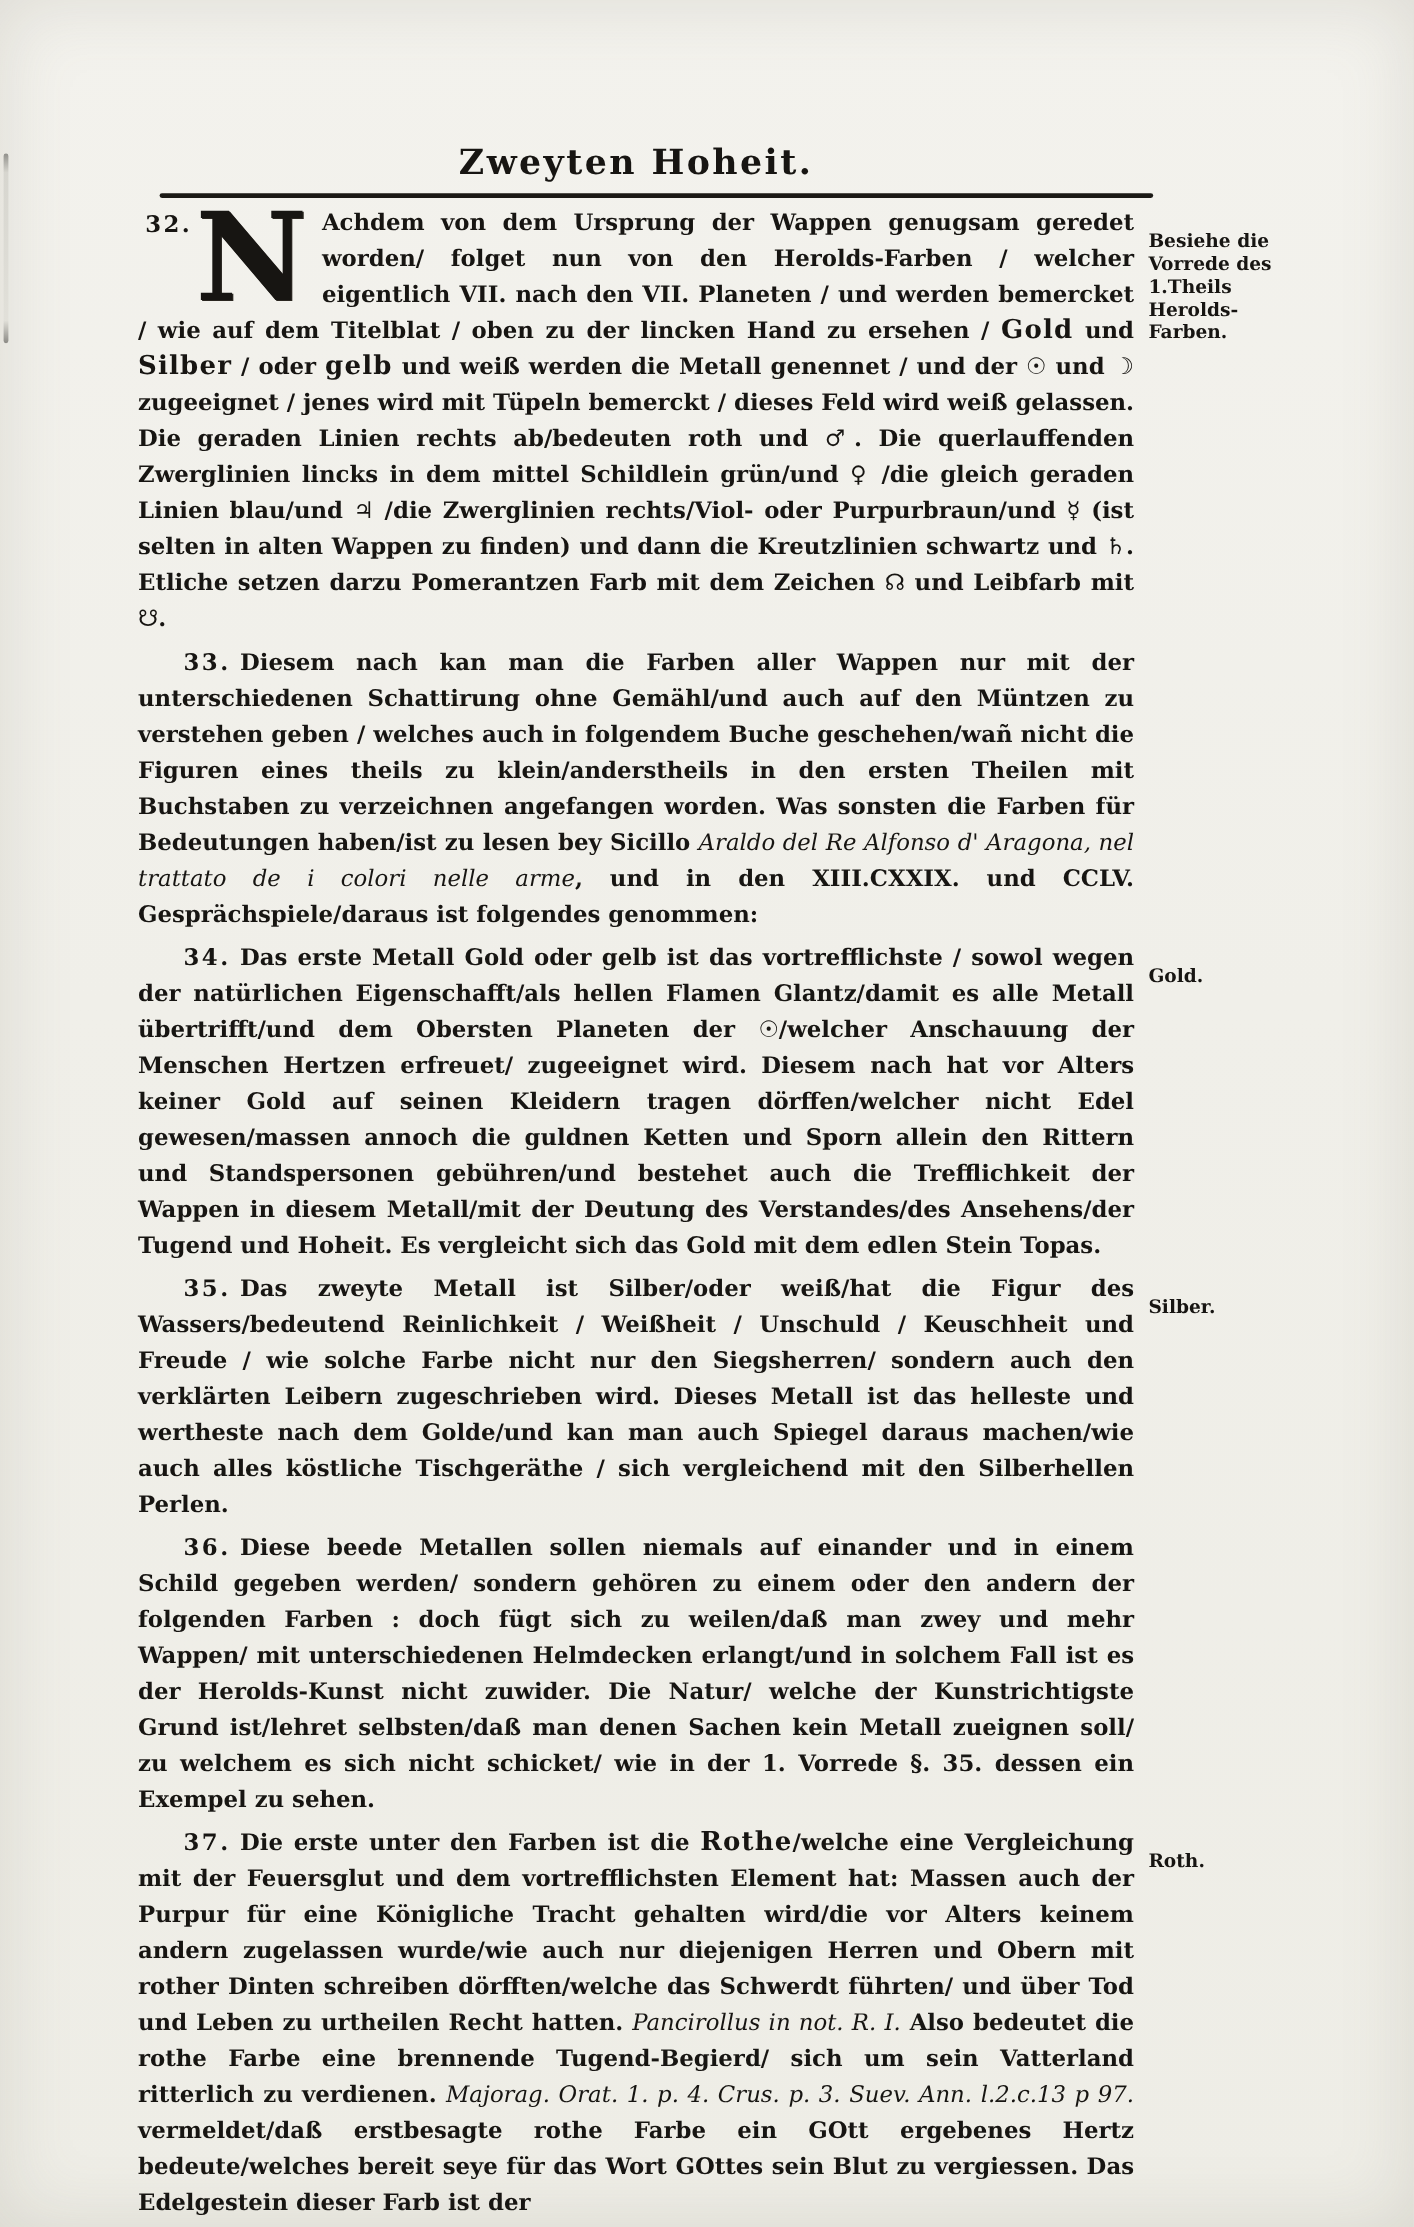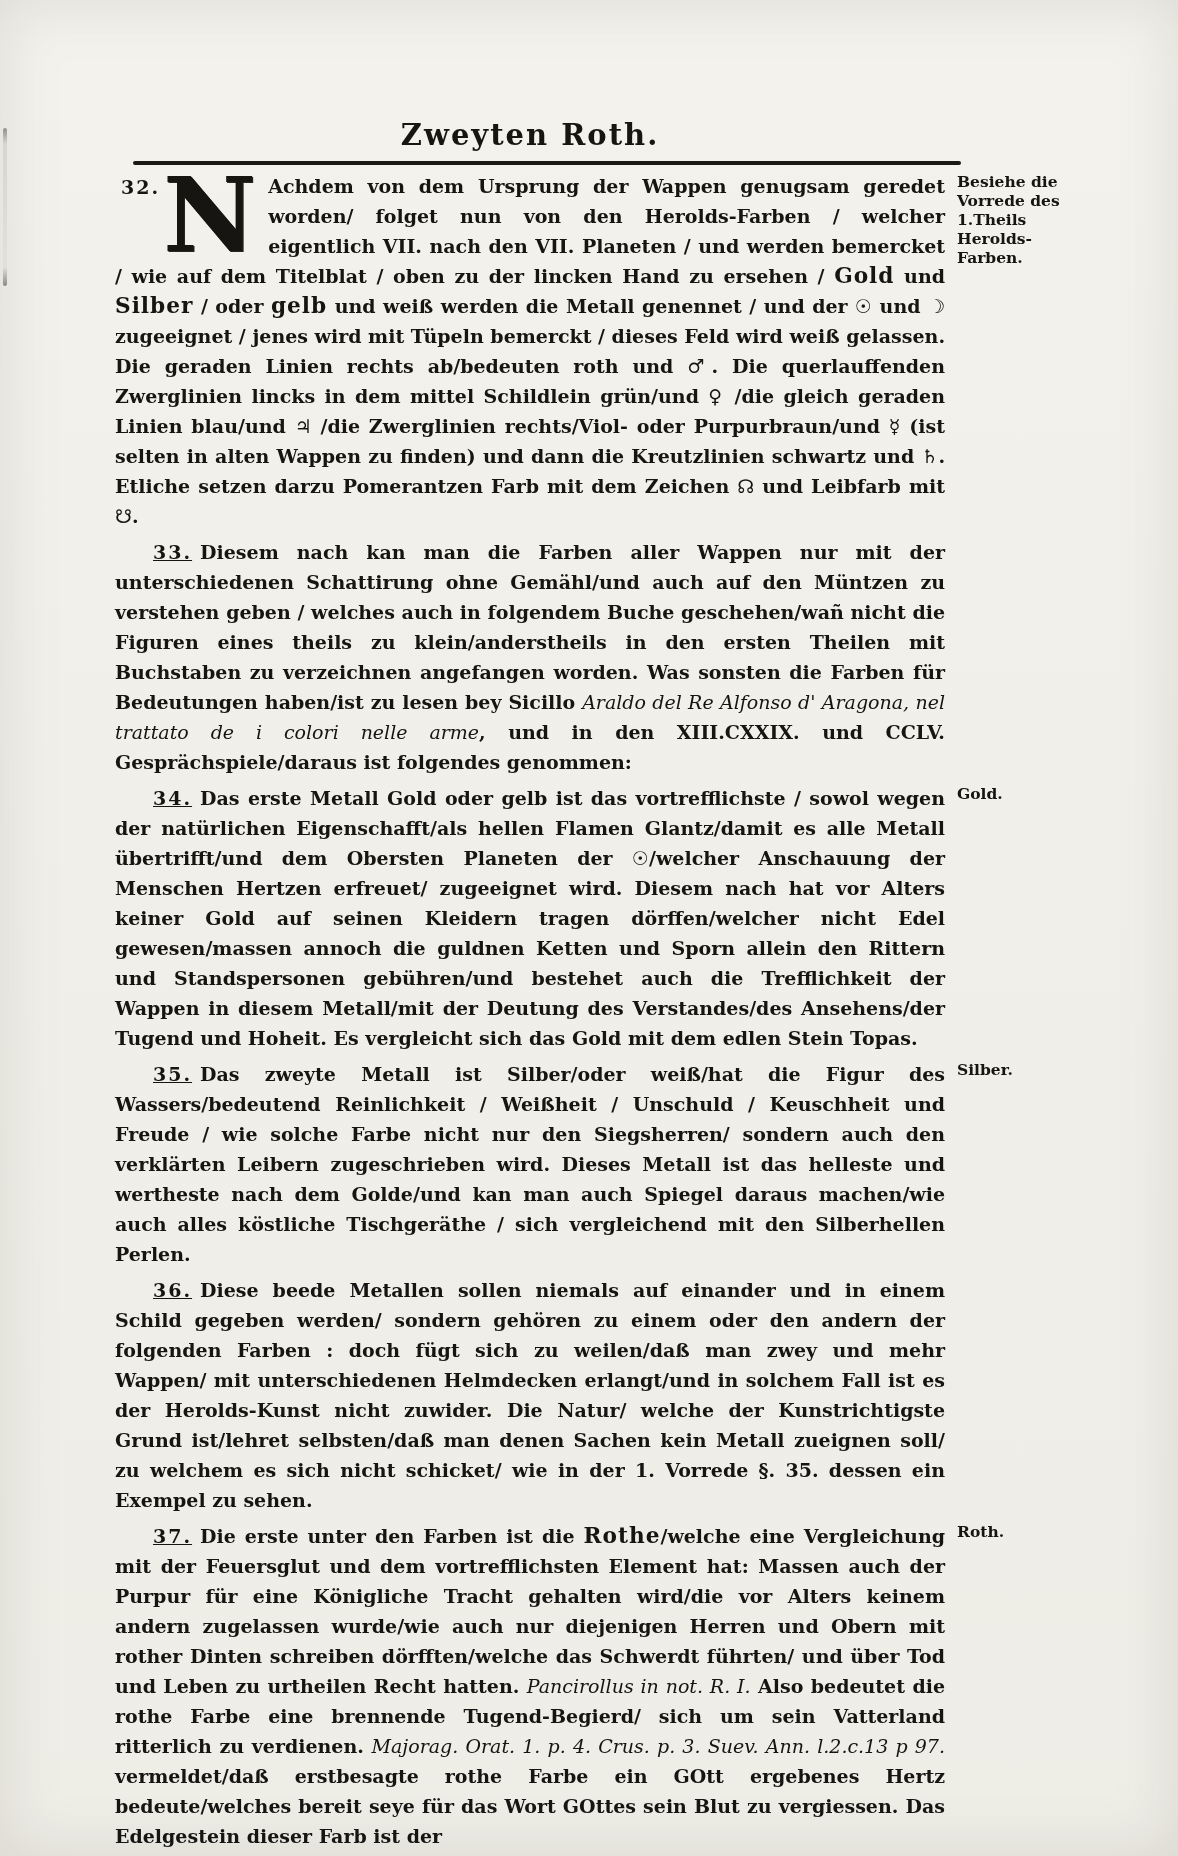--- a/index.html
+++ b/index.html
@@ -29,43 +29,43 @@
   }
   .section-heading{
     text-align:center;font-size:43px;font-weight:bold;letter-spacing:1px;
     margin:2px 0 14px 0;white-space:nowrap;
   }
   .body-paragraphs{
     font-size:19px;line-height:30px;font-weight:bold;text-align:justify;
   }
   .para{position:relative;margin:0 0 6px 0;}
   .para.indent{text-indent:38px;}
-  .pnum{letter-spacing:2px;padding-right:8px;text-decoration:underline;}
+  .pnum{letter-spacing:2px;padding-right:8px;}
   .pnum-abs{position:absolute;left:6px;top:1px;letter-spacing:2px;}
   .dropcap{
     float:left;font-size:102px;line-height:88px;font-weight:bold;
     padding:0 12px 0 48px;text-shadow:1px 1px 0 #2a2620;
   }
   .ant{font-weight:bold;}
   .it{font-style:italic;font-weight:normal;}
   .emph{font-size:1.14em;letter-spacing:1px;}
   .margin-note{
-    position:absolute;left:100%;margin-left:12px;top:1px;width:120px;
+    position:absolute;left:100%;margin-left:12px;top:20px;width:120px;
     font-size:15.5px;line-height:19px;font-weight:bold;text-align:left;
     text-indent:0;
   }
 </style>
 </head>
 <body>
 
 <div class="page">
   <div class="scratch"></div>
 
   <div class="text-block">
-    <div class="running-head">Zweyten Roth.</div>
+    <div class="running-head">Zweyten Hoheit.</div>
     <div class="rule"></div>
 
     <div class="body-paragraphs">
         <div class="para drop"><span class="margin-note">Besiehe die Vorrede des 1.Theils Herolds-Farben.</span><span class="pnum-abs">32.</span><span class="dropcap">N</span><span>Achdem von dem Ursprung der Wappen genugsam geredet worden/ folget nun von den Herolds-Farben / welcher eigentlich </span><span class="ant">VII.</span><span> nach den </span><span class="ant">VII.</span><span> Planeten / und werden bemercket / wie auf dem Titelblat / oben zu der lincken Hand zu ersehen / </span><span class="emph">Gold</span><span> und </span><span class="emph">Silber</span><span> / oder </span><span class="emph">gelb</span><span> und weiß werden die Metall genennet / und der ☉ und ☽ zugeeignet / jenes wird mit Tüpeln bemerckt / dieses Feld wird weiß gelassen.  Die geraden Linien rechts ab/bedeuten roth und ♂. Die querlauffenden Zwerglinien lincks in dem mittel Schildlein grün/und ♀ /die gleich geraden Linien blau/und ♃ /die Zwerglinien rechts/Viol- oder Purpurbraun/und ☿ (ist selten in alten Wappen zu finden) und dann die Kreutzlinien schwartz und ♄. Etliche setzen darzu Pomerantzen Farb mit dem Zeichen ☊ und Leibfarb mit ☋.</span></div>
         <div class="para indent"><span class="pnum">33.</span><span>Diesem nach kan man die Farben aller Wappen nur mit der unterschiedenen Schattirung ohne Gemähl/und auch auf den Müntzen zu verstehen geben / welches auch in folgendem Buche geschehen/wañ nicht die Figuren eines theils zu klein/anderstheils in den ersten Theilen mit Buchstaben zu verzeichnen angefangen worden. Was sonsten die Farben für Bedeutungen haben/ist zu lesen bey </span><span class="ant">Sicillo </span><span class="it">Araldo del Re Alfonso d' Aragona, nel trattato de i colori nelle arme</span><span>, und in den </span><span class="ant">XIII.CXXIX.</span><span> und </span><span class="ant">CCLV.</span><span> Gesprächspiele/daraus ist folgendes genommen:</span></div>
         <div class="para indent"><span class="margin-note">Gold.</span><span class="pnum">34.</span><span>Das erste Metall Gold oder gelb ist das vortrefflichste / sowol wegen der natürlichen Eigenschafft/als hellen Flamen Glantz/damit es alle Metall übertrifft/und dem Obersten Planeten der ☉/welcher Anschauung der Menschen Hertzen erfreuet/ zugeeignet wird. Diesem nach hat vor Alters keiner Gold auf seinen Kleidern tragen dörffen/welcher nicht Edel gewesen/massen annoch die guldnen Ketten und Sporn allein den Rittern und Standspersonen gebühren/und bestehet auch die Trefflichkeit der Wappen in diesem Metall/mit der Deutung des Verstandes/des Ansehens/der Tugend und Hoheit.  Es vergleicht sich das Gold mit dem edlen Stein Topas.</span></div>
         <div class="para indent"><span class="margin-note">Silber.</span><span class="pnum">35.</span><span>Das zweyte Metall ist Silber/oder weiß/hat die Figur des Wassers/bedeutend Reinlichkeit / Weißheit / Unschuld / Keuschheit und Freude / wie solche Farbe nicht nur den Siegsherren/ sondern auch den verklärten Leibern zugeschrieben wird. Dieses Metall ist das helleste und wertheste nach dem Golde/und kan man auch Spiegel daraus machen/wie auch alles köstliche Tischgeräthe / sich vergleichend mit den Silberhellen Perlen.</span></div>
         <div class="para indent"><span class="pnum">36.</span><span>Diese beede Metallen sollen niemals auf einander und in einem Schild gegeben werden/ sondern gehören zu einem oder den andern der folgenden Farben : doch fügt sich zu weilen/daß man zwey und mehr Wappen/ mit unterschiedenen Helmdecken erlangt/und in solchem Fall ist es der Herolds-Kunst nicht zuwider. Die Natur/ welche der Kunstrichtigste Grund ist/lehret selbsten/daß man denen Sachen kein Metall zueignen soll/ zu welchem es sich nicht schicket/ wie in der 1. Vorrede §. 35. dessen ein Exempel zu sehen.</span></div>
         <div class="para indent"><span class="margin-note">Roth.</span><span class="pnum">37.</span><span>Die erste unter den Farben ist die </span><span class="emph">Rothe</span><span>/welche eine Vergleichung mit der Feuersglut und dem vortrefflichsten Element hat: Massen auch der Purpur für eine Königliche Tracht gehalten wird/die vor Alters keinem andern zugelassen wurde/wie auch nur diejenigen Herren und Obern mit rother Dinten schreiben dörfften/welche das Schwerdt führten/ und über Tod und Leben zu urtheilen Recht hatten. </span><span class="it">Pancirollus in not. R. I.</span><span> Also bedeutet die rothe Farbe eine brennende Tugend-Begierd/ sich um sein Vatterland ritterlich zu verdienen. </span><span class="it">Majorag. Orat. 1. p. 4. Crus. p. 3. Suev. Ann. l.2.c.13 p 97.</span><span> vermeldet/daß erstbesagte rothe Farbe ein GOtt ergebenes Hertz bedeute/welches bereit seye für das Wort GOttes sein Blut zu vergiessen. Das Edelgestein dieser Farb ist der </span></div>
       </div>

